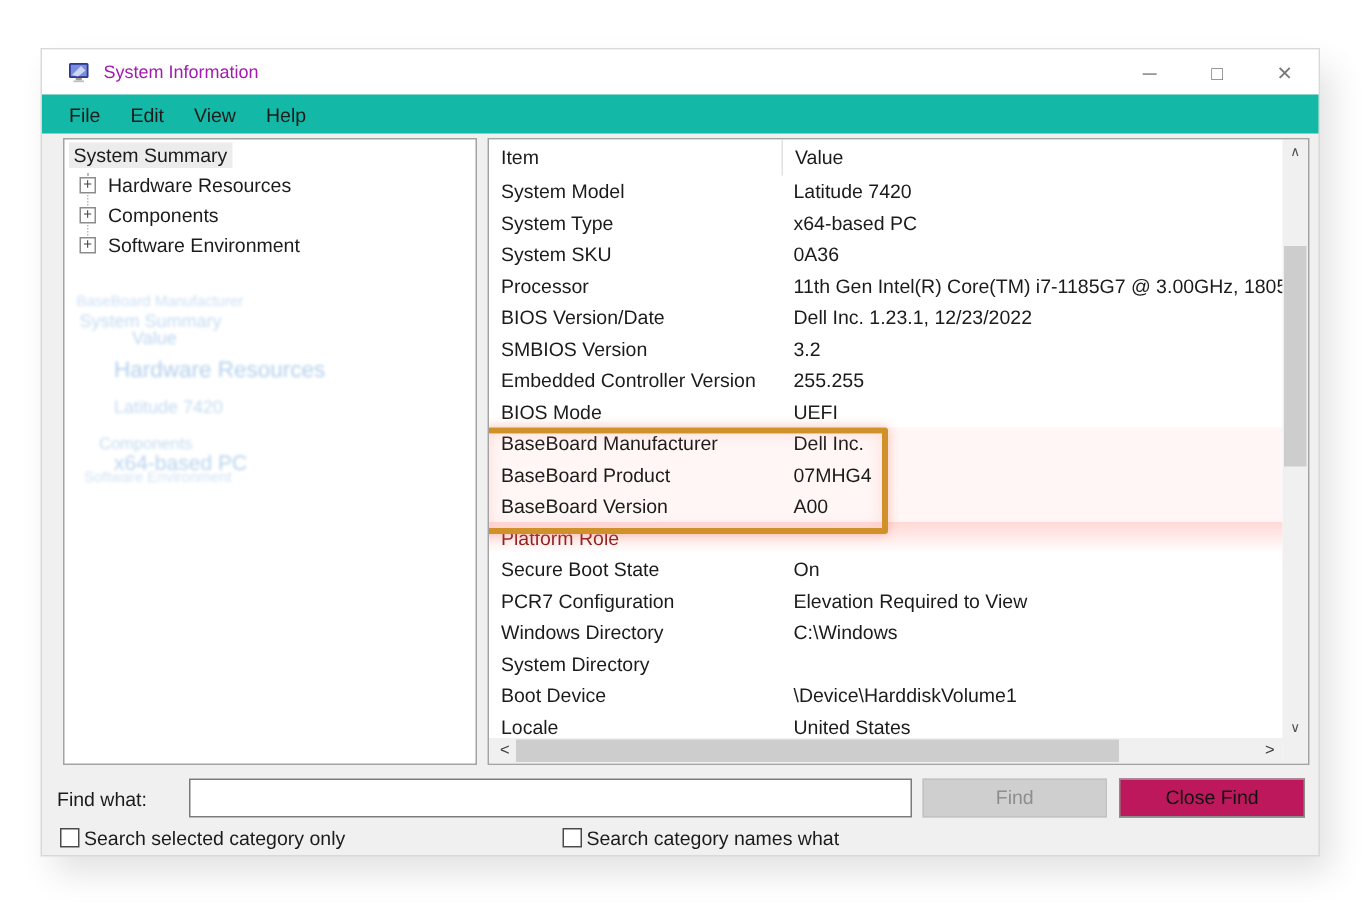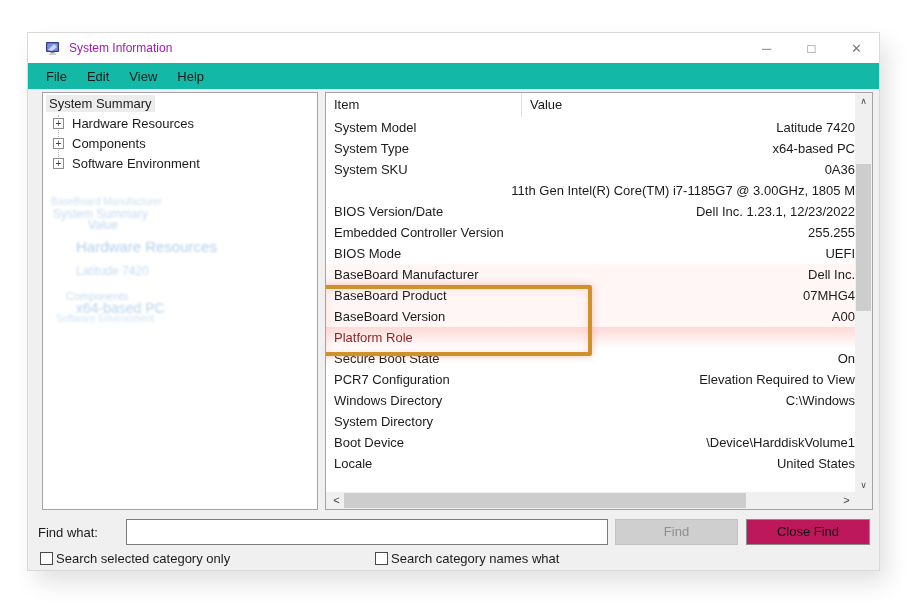--- a/index.html
+++ b/index.html
@@ -44,21 +44,21 @@
   .detail-panel {
     position:absolute; left:297px; top:59px; width:548px; height:418px;
     background:#ffffff; border:1px solid #a3a3a3; overflow:hidden;
   }
   .thead { position:absolute; left:0; top:0; width:529px; height:24px; display:flex; font-size:13px; color:#1b1b1b; background:#ffffff; }
   .th-item { width:195px; padding-left:8px; line-height:24px; }
   .th-value { flex:1; padding-left:8px; line-height:24px; border-left:1px solid #e2e2e2; }
   .rows { position:absolute; left:0; top:24px; width:529px; }
   .row { display:flex; height:21px; font-size:13px; color:#1b1b1b; }
   .row .cell-item { width:195px; padding-left:8px; line-height:21px; white-space:nowrap; overflow:hidden; }
-  .row .cell-value { flex:1; padding-left:8px; line-height:21px; white-space:nowrap; overflow:hidden;text-align:right; }
+  .row .cell-value { flex:1; padding-left:8px; line-height:21px; white-space:nowrap; overflow:hidden; }
   .row.hl { background:rgba(255,226,222,.30); }
   .row.artifact { color:#8e1f1f; background:linear-gradient(180deg, rgba(255,185,180,.55), rgba(255,235,233,0));flex-direction:column; }
 
   .orange-box {
     position:absolute; left:-4px; top:192px; width:270px; height:71px;
     border:4px solid #d0902a; border-radius:2px;
     box-shadow:0 0 7px rgba(235,120,90,.45), inset 0 0 9px rgba(255,170,160,.35);
     pointer-events:none;
   }
 
@@ -165,25 +165,30 @@
    </div>
           <div class="row">
      <div class="cell-item">System Type</div>
      <div class="cell-value">x64-based PC</div>
    </div>
           <div class="row">
      <div class="cell-item">System SKU</div>
      <div class="cell-value">0A36</div>
    </div>
           <div class="row">
+     <div class="cell-item">Processor</div>
      <div class="cell-value">11th Gen Intel(R) Core(TM) i7-1185G7 @ 3.00GHz, 1805 M</div>
    </div>
           <div class="row">
      <div class="cell-item">BIOS Version/Date</div>
      <div class="cell-value">Dell Inc. 1.23.1, 12/23/2022</div>
+   </div>
+          <div class="row">
+     <div class="cell-item">SMBIOS Version</div>
+     <div class="cell-value">3.2</div>
    </div>
           <div class="row">
      <div class="cell-item">Embedded Controller Version</div>
      <div class="cell-value">255.255</div>
    </div>
           <div class="row">
      <div class="cell-item">BIOS Mode</div>
      <div class="cell-value">UEFI</div>
    </div>
           <div class="row hl">

